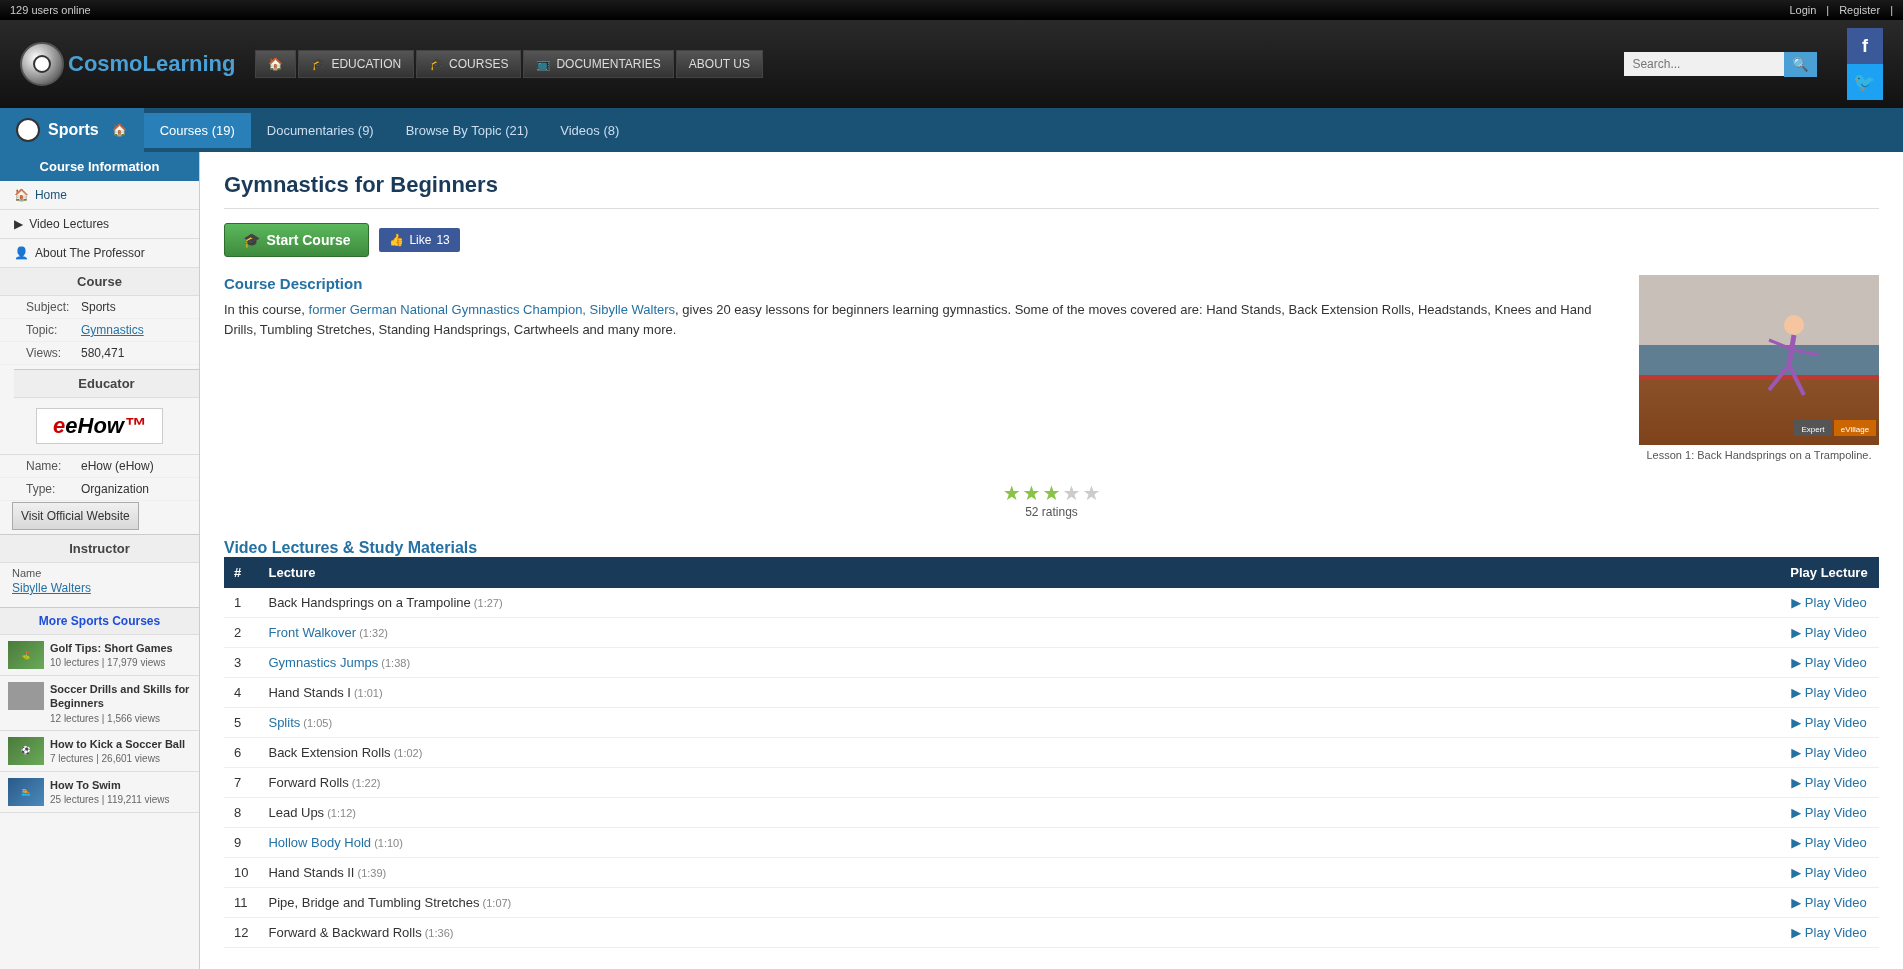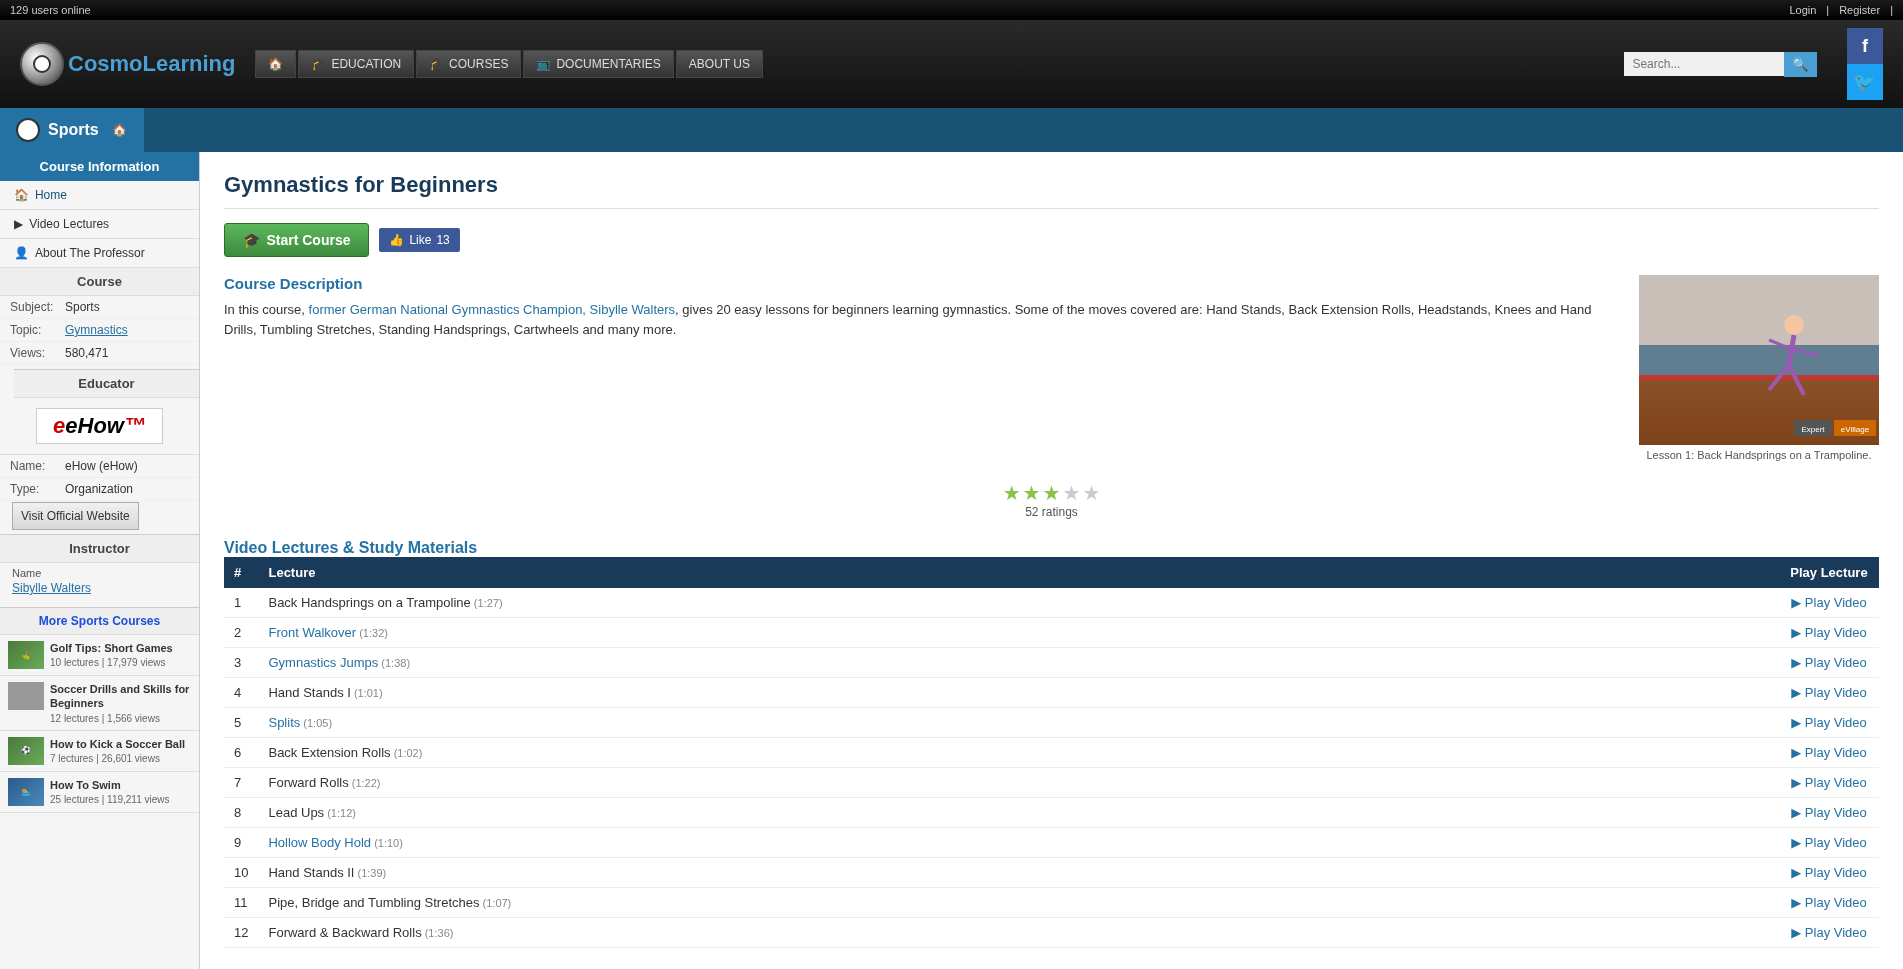--- a/index.html
+++ b/index.html
@@ -174,21 +174,21 @@
       background: #eee;
       color: #444;
       padding: 6px 12px;
       font-weight: bold;
       font-size: 13px;
       text-align: center;
       border-bottom: 1px solid #ddd;
     }
     .sidebar-info-row {
       display: flex;
-      padding: 4px 10px;
+      padding: 4px 26px;
       font-size: 12px;
       border-bottom: 1px solid #eee;
     }
     .sidebar-info-label { color: #555; width: 55px; min-width: 55px; }
     .sidebar-info-value { color: #2471a3; }
     .sidebar-info-value.dark { color: #333; }
 
     .sidebar-educator-title {
       background: #eee;
       color: #444;
@@ -480,20 +480,26 @@
     <div class="social-icon fb-icon">f</div>
     <div class="social-icon tw-icon">🐦</div>
   </div>
 </div>
 
 <div class="sports-nav">
   <div class="sports-title">
     <div class="soccer-ball"></div>
     <span>Sports</span>
     <span style="font-size:12px; margin-left:6px; color:#aad; font-weight:normal;">🏠</span>
+  </div>
+  <div class="sports-nav-links">
+    <a class="sports-nav-link active" href="#">Courses (19)</a>
+    <a class="sports-nav-link" href="#">Documentaries (9)</a>
+    <a class="sports-nav-link" href="#">Browse By Topic (21)</a>
+    <a class="sports-nav-link" href="#">Videos (8)</a>
   </div>
 </div>
 
 <div class="main-wrapper">
 
   <div class="sidebar">
     <div class="sidebar-section-title">Course Information</div>
     <a class="sidebar-item active" href="#">
       <span>🏠</span>
       <span>Home</span>

